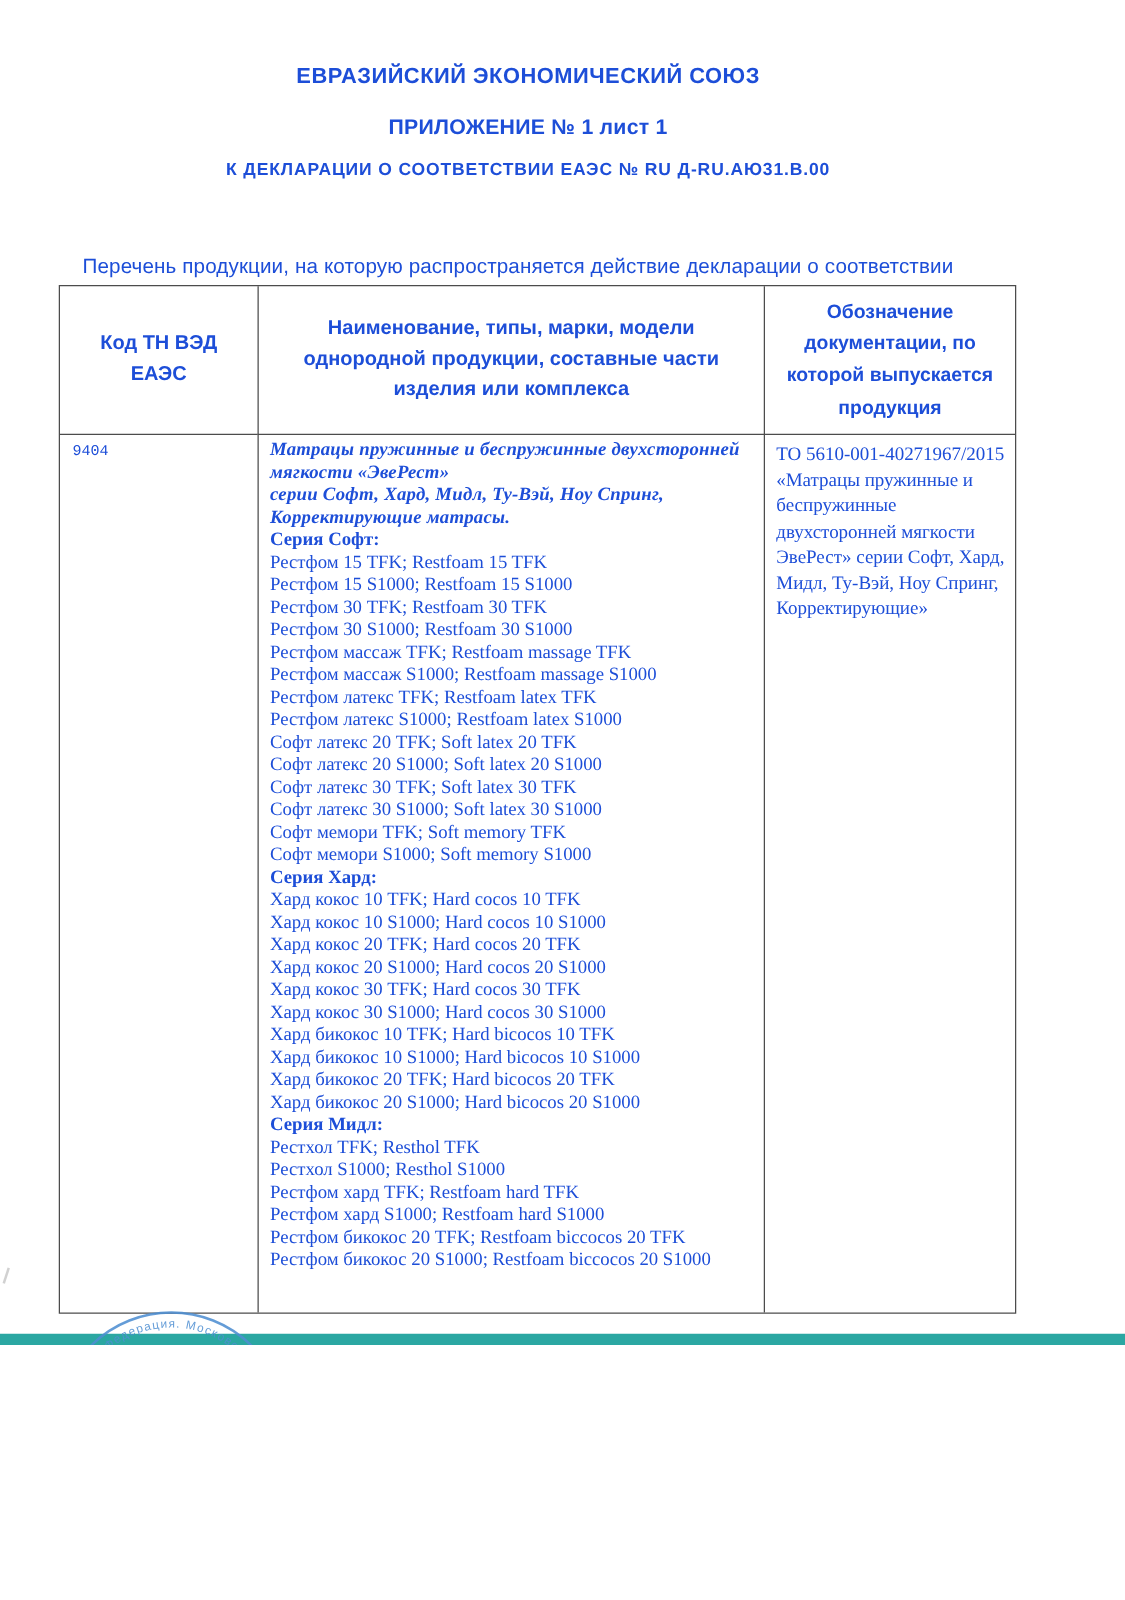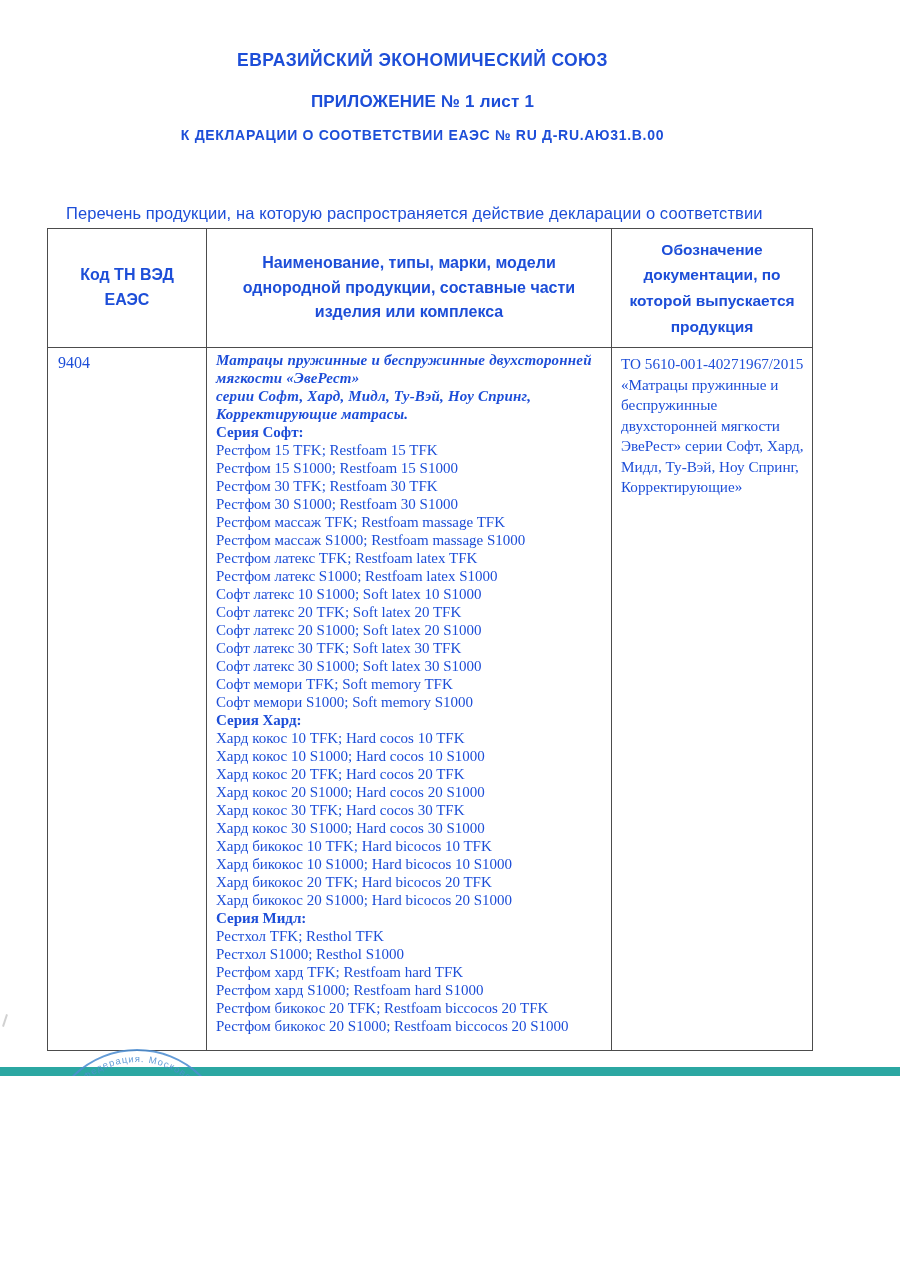--- a/index.html
+++ b/index.html
@@ -17,21 +17,21 @@
   .decl-table{position:absolute;left:47px;top:228px;width:766px;
               border:1.6px solid #4c4c4c;display:grid;
               grid-template-columns:158px 406px 1fr;
               grid-template-rows:119px 702px;box-sizing:border-box;}
   .cell{box-sizing:border-box;min-width:0;}
   .mid{border-left:1.6px solid #4c4c4c;border-right:1.6px solid #4c4c4c;}
   .th{border-bottom:1.6px solid #4c4c4c;display:flex;align-items:center;justify-content:center;
       text-align:center;font-weight:bold;font-size:16px;line-height:1.55;padding:4px 8px;}
   .th.c3{font-size:15.5px;line-height:1.65;}
   .td{font-family:"Liberation Serif",serif;}
-  .td.c1{font-size:16px;padding:6px 6px 0 10px;}
+  .td.c1{font-size:12px;padding:6px 6px 0 10px;font-family:Liberation Mono, monospace;}
   .td.c2{padding:3px 6px 0 9px;}
   .td.c3{font-size:15.2px;line-height:20.5px;padding:6px 6px 0 9px;}
   .product-line{font-size:15px;line-height:18px;}
   .product-line.bi{font-weight:bold;font-style:italic;letter-spacing:.2px;}
   .product-line.b{font-weight:bold;}
 
   
   .mp{position:absolute;left:110px;top:1094px;font-size:17px;z-index:3;}
   .applicant{position:absolute;left:233px;top:1094px;font-size:18px;}
   .stamp{position:absolute;left:42px;top:1046px;z-index:2;opacity:.88;}
@@ -71,21 +71,20 @@
         <div class="product-line bi">серии Софт, Хард, Мидл, Ту-Вэй, Ноу Спринг, Корректирующие матрасы.</div>
         <div class="product-line b">Серия Софт:</div>
         <div class="product-line">Рестфом 15 TFK; Restfoam 15 TFK</div>
         <div class="product-line">Рестфом 15 S1000; Restfoam 15 S1000</div>
         <div class="product-line">Рестфом 30 TFK; Restfoam 30 TFK</div>
         <div class="product-line">Рестфом 30 S1000; Restfoam 30 S1000</div>
         <div class="product-line">Рестфом массаж TFK; Restfoam massage TFK</div>
         <div class="product-line">Рестфом массаж S1000; Restfoam massage S1000</div>
         <div class="product-line">Рестфом  латекс TFK; Restfoam latex TFK</div>
         <div class="product-line">Рестфом  латекс S1000; Restfoam latex S1000</div>
-        <div class="product-line">Софт латекс 10 S1000; Soft latex 10 S1000</div>
         <div class="product-line">Софт латекс 20 TFK; Soft latex 20 TFK</div>
         <div class="product-line">Софт латекс 20 S1000; Soft latex 20 S1000</div>
         <div class="product-line">Софт латекс 30 TFK; Soft latex 30 TFK</div>
         <div class="product-line">Софт латекс 30 S1000; Soft latex 30 S1000</div>
         <div class="product-line">Софт мемори TFK; Soft memory TFK</div>
         <div class="product-line">Софт мемори S1000; Soft memory S1000</div>
         <div class="product-line b">Серия Хард:</div>
         <div class="product-line">Хард кокос 10 TFK; Hard cocos 10 TFK</div>
         <div class="product-line">Хард кокос 10 S1000; Hard cocos 10 S1000</div>
         <div class="product-line">Хард кокос 20 TFK; Hard cocos 20 TFK</div>

